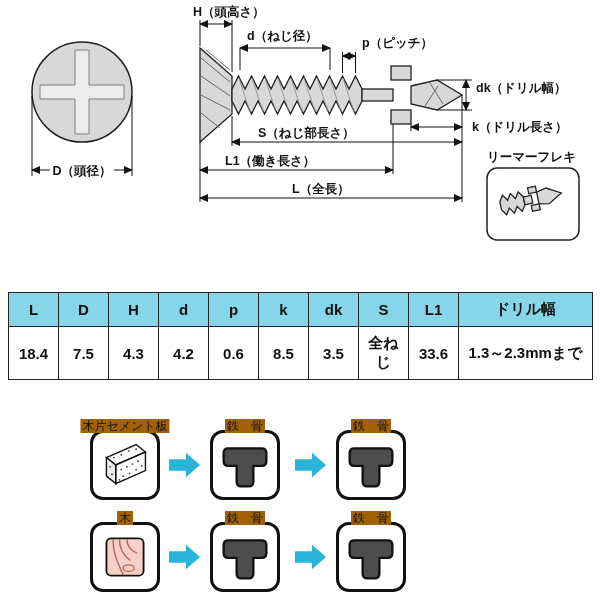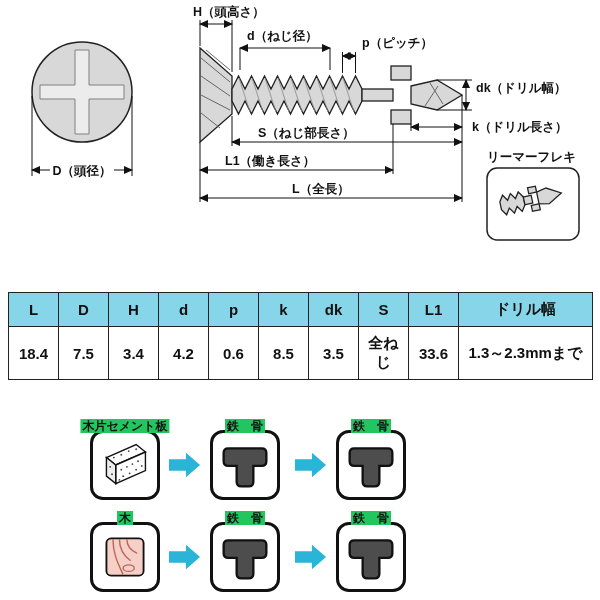--- a/index.html
+++ b/index.html
@@ -31,21 +31,21 @@
   }
   .app-pair { display:flex; align-items:center; gap:9px; }
   .app-box {
     position:relative; width:64px; height:64px; background:#fff;
     border:3px solid #111; border-radius:13px;
     display:flex; align-items:center; justify-content:center;
     flex:0 0 auto;
   }
   .app-label {
     position:absolute; top:-14px; left:50%; transform:translateX(-50%);
-    background:#22c55e; padding:0 2px; font-size:12px; font-weight:bold;
+    background:#a16207; padding:0 2px; font-size:12px; font-weight:normal;
     white-space:nowrap; line-height:14px;
   }
   .arrow-svg { flex:0 0 auto; }
 </style>
 </head>
 <body>
 
 <svg class="drawing" width="600" height="252" viewBox="0 0 600 252">
   <defs>
     <marker id="mA" markerWidth="9" markerHeight="8" refX="8" refY="4" orient="auto">
@@ -183,21 +183,21 @@
       <th>dk</th>
       <th>S</th>
       <th>L1</th>
       <th>ドリル幅</th>
     </tr>
   </thead>
   <tbody>
     <tr>
       <td>18.4</td>
       <td>7.5</td>
-      <td>3.4</td>
+      <td>4.3</td>
       <td>4.2</td>
       <td>0.6</td>
       <td>8.5</td>
       <td>3.5</td>
       <td>全ねじ</td>
       <td>33.6</td>
       <td>1.3～2.3mmまで</td>
     </tr>
   </tbody>
 </table>

